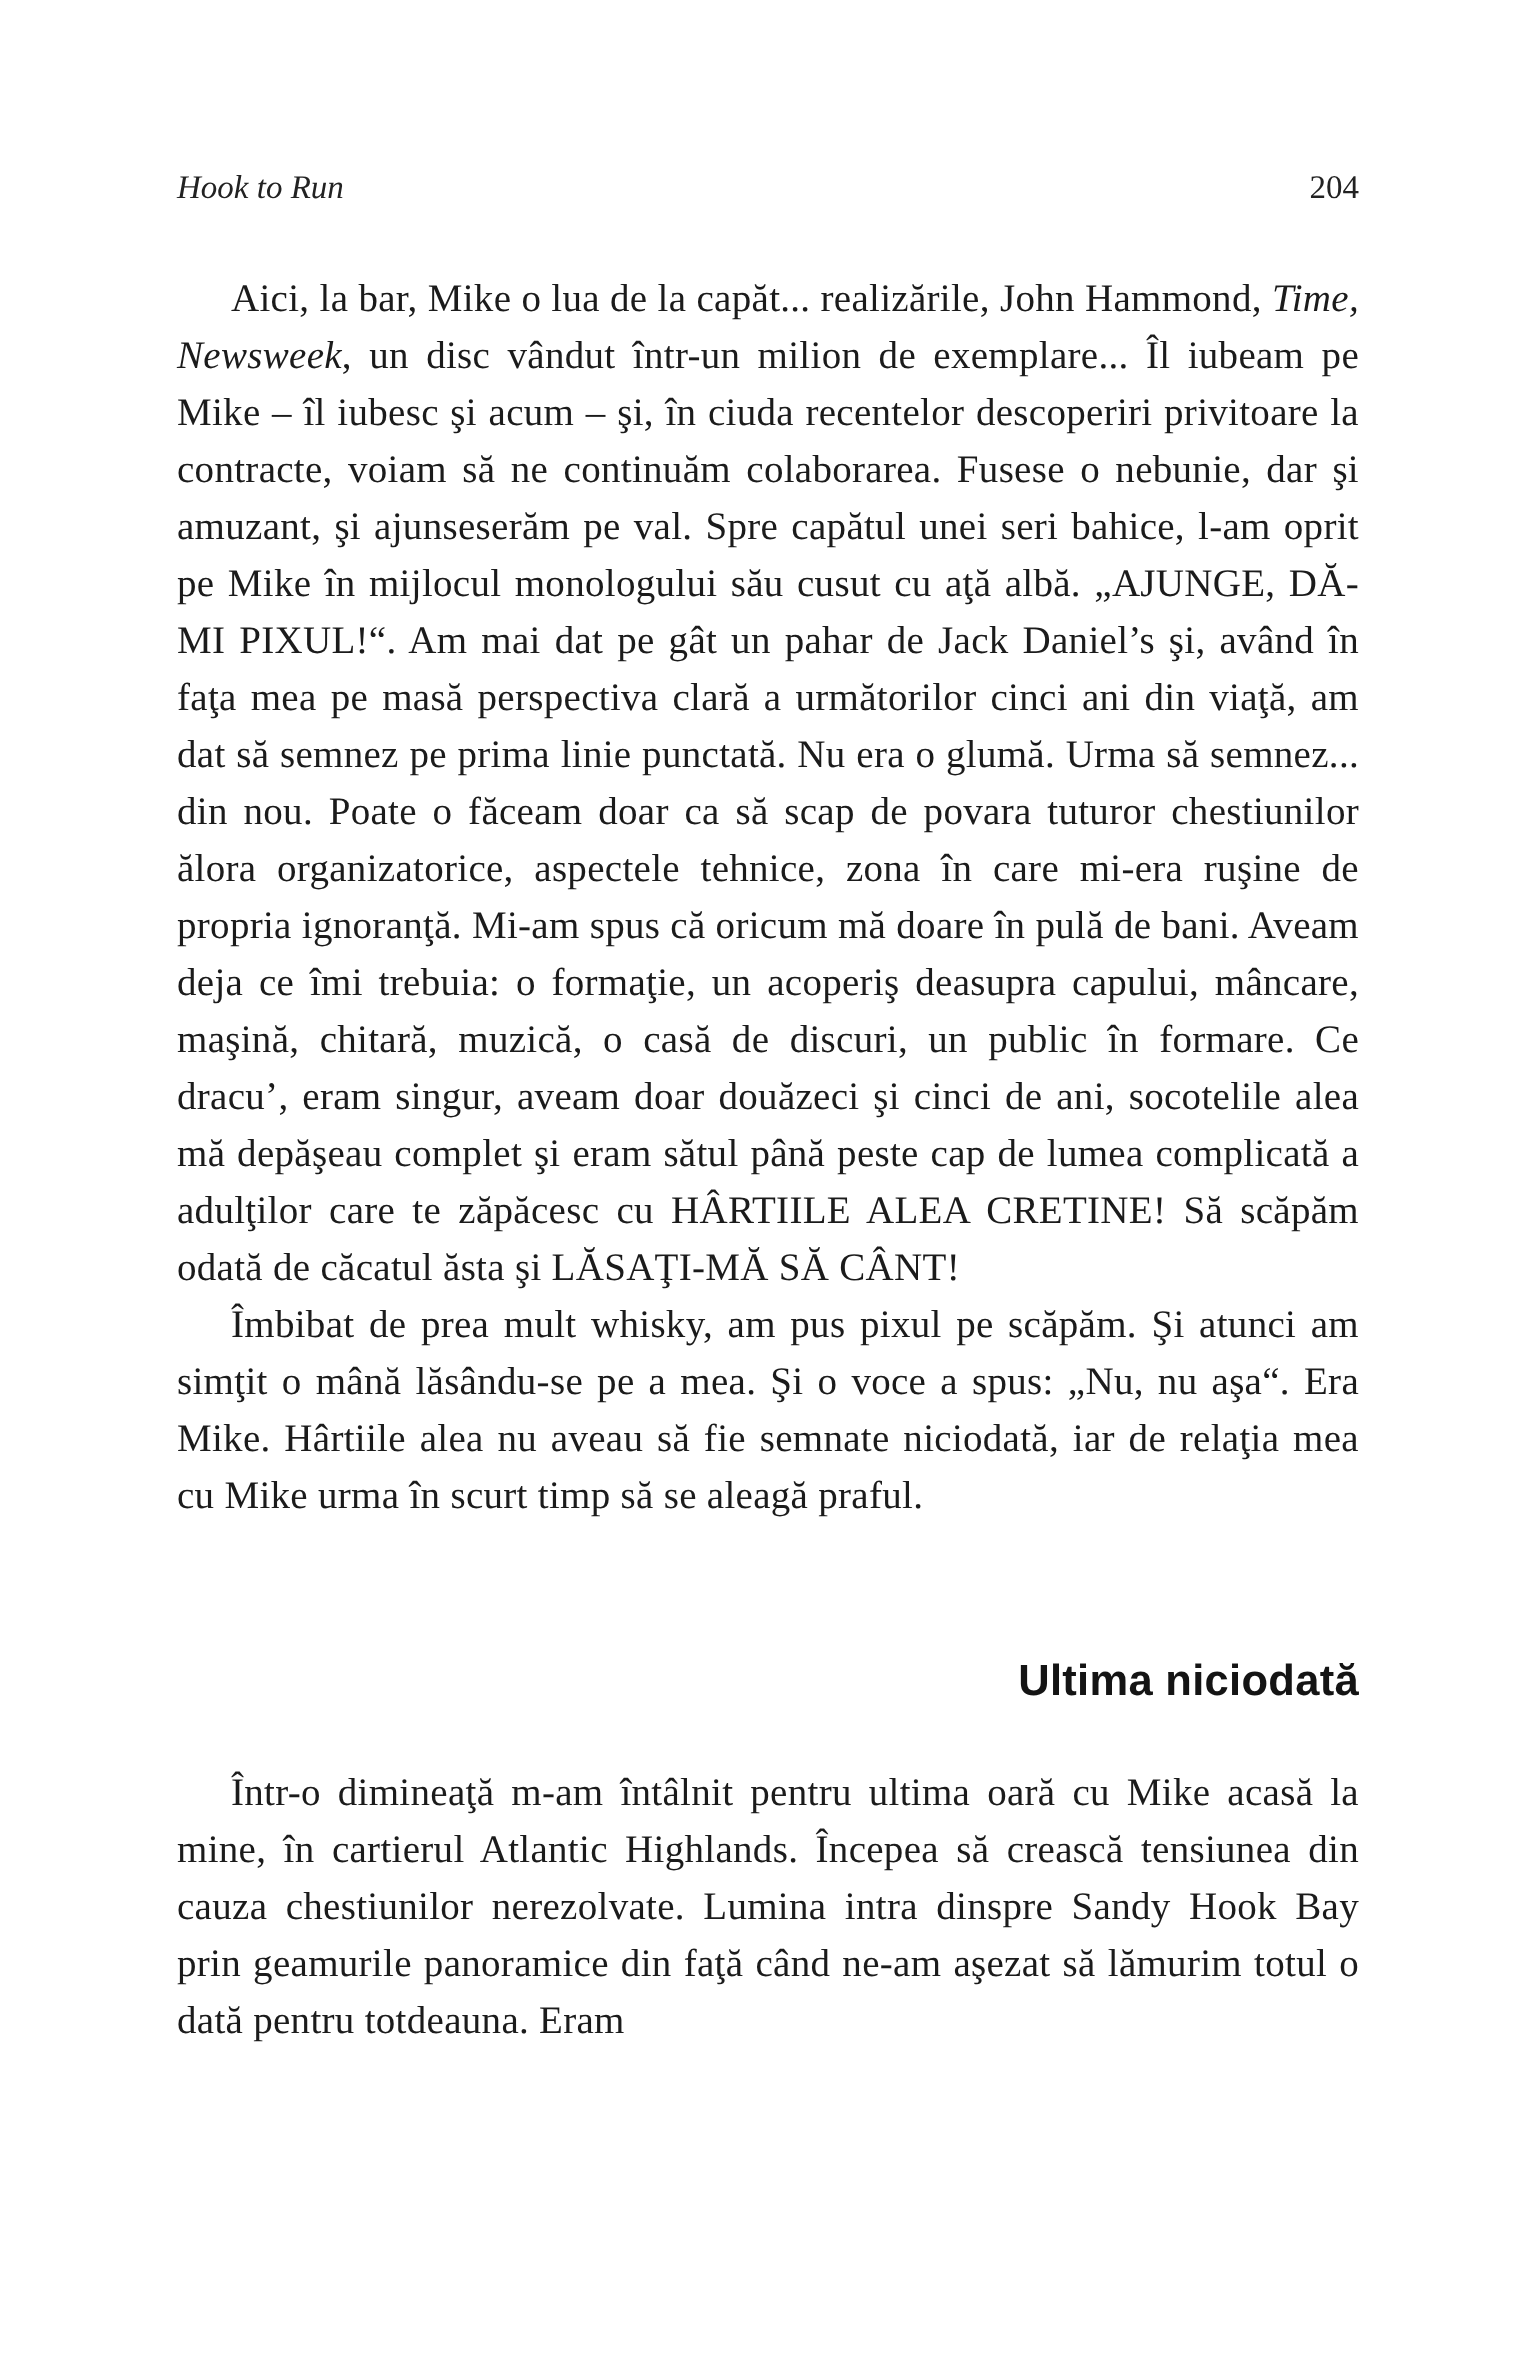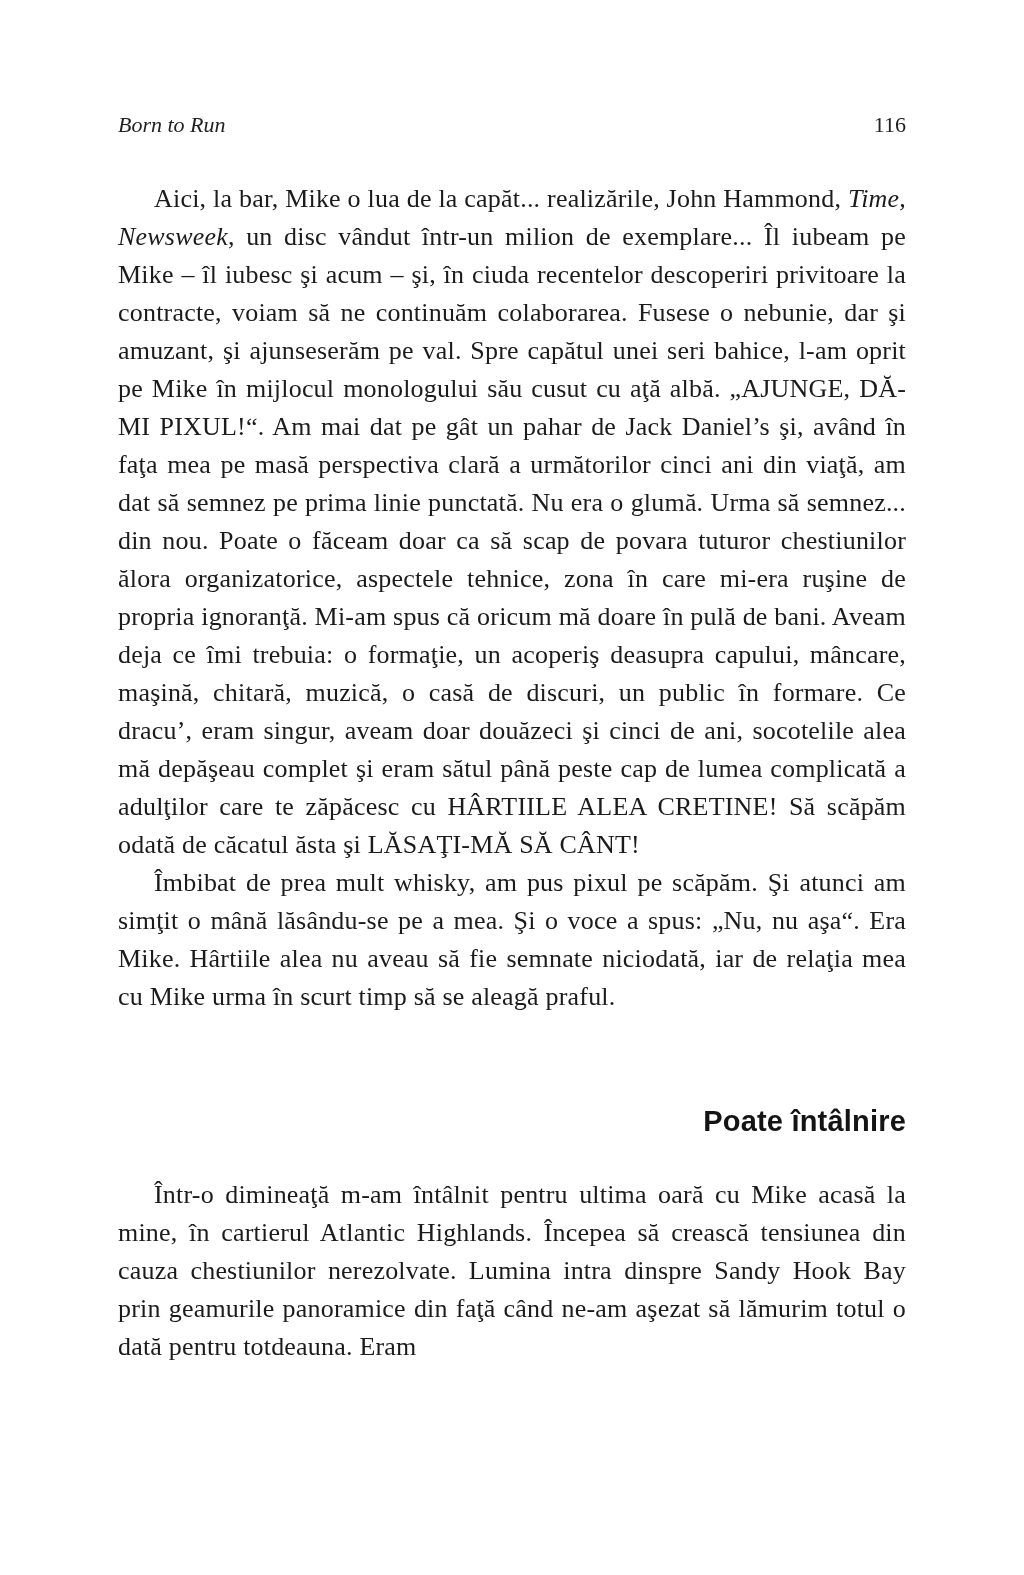--- a/index.html
+++ b/index.html
@@ -64,29 +64,29 @@
       margin: 86px 0 36px 0;
     }
   </style>
 </head>
 <body>
 
 <div class="page">
   <div class="content">
 
     <div class="running-head">
-      <span class="book-title">Born to Run</span>
-      <span class="page-number">116</span>
+      <span class="book-title">Hook to Run</span>
+      <span class="page-number">204</span>
     </div>
 
     <div class="body-text">
 
       <p><span>Aici, la bar, Mike o lua de la capăt... realizările, John Hammond, </span><span class="italic">Time, Newsweek</span><span>, un disc vândut într-un milion de exemplare... Îl iubeam pe Mike – îl iubesc şi acum – şi, în ciuda recentelor descoperiri privitoare la contracte, voiam să ne continuăm colaborarea. Fusese o nebunie, dar şi amuzant, şi ajunseserăm pe val. Spre capătul unei seri bahice, l-am oprit pe Mike în mijlocul monologului său cusut cu aţă albă. „AJUNGE, DĂ-MI PIXUL!“. Am mai dat pe gât un pahar de Jack Daniel’s şi, având în faţa mea pe masă perspectiva clară a următorilor cinci ani din viaţă, am dat să semnez pe prima linie punctată. Nu era o glumă. Urma să semnez... din nou. Poate o făceam doar ca să scap de povara tuturor chestiunilor ălora organizatorice, aspectele tehnice, zona în care mi-era ruşine de propria ignoranţă. Mi-am spus că oricum mă doare în pulă de bani. Aveam deja ce îmi trebuia: o formaţie, un acoperiş deasupra capului, mâncare, maşină, chitară, muzică, o casă de discuri, un public în formare. Ce dracu’, eram singur, aveam doar douăzeci şi cinci de ani, socotelile alea mă depăşeau complet şi eram sătul până peste cap de lumea complicată a adulţilor care te zăpăcesc cu HÂRTIILE ALEA CRETINE! Să scăpăm odată de căcatul ăsta şi LĂSAŢI-MĂ SĂ CÂNT!</span></p>
 
       <p>Îmbibat de prea mult whisky, am pus pixul pe scăpăm. Şi atunci am simţit o mână lăsându-se pe a mea. Şi o voce a spus: „Nu, nu aşa“. Era Mike. Hârtiile alea nu aveau să fie semnate niciodată, iar de relaţia mea cu Mike urma în scurt timp să se aleagă praful.</p>
 
-      <h2 class="section-heading">Poate întâlnire</h2>
+      <h2 class="section-heading">Ultima niciodată</h2>
 
       <p>Într-o dimineaţă m-am întâlnit pentru ultima oară cu Mike acasă la mine, în cartierul Atlantic Highlands. Începea să crească tensiunea din cauza chestiunilor nerezolvate. Lumina intra dinspre Sandy Hook Bay prin geamurile panoramice din faţă când ne-am aşezat să lămurim totul o dată pentru totdeauna. Eram</p>
 
     </div>
   </div>
 </div>
 
 </body></html>

